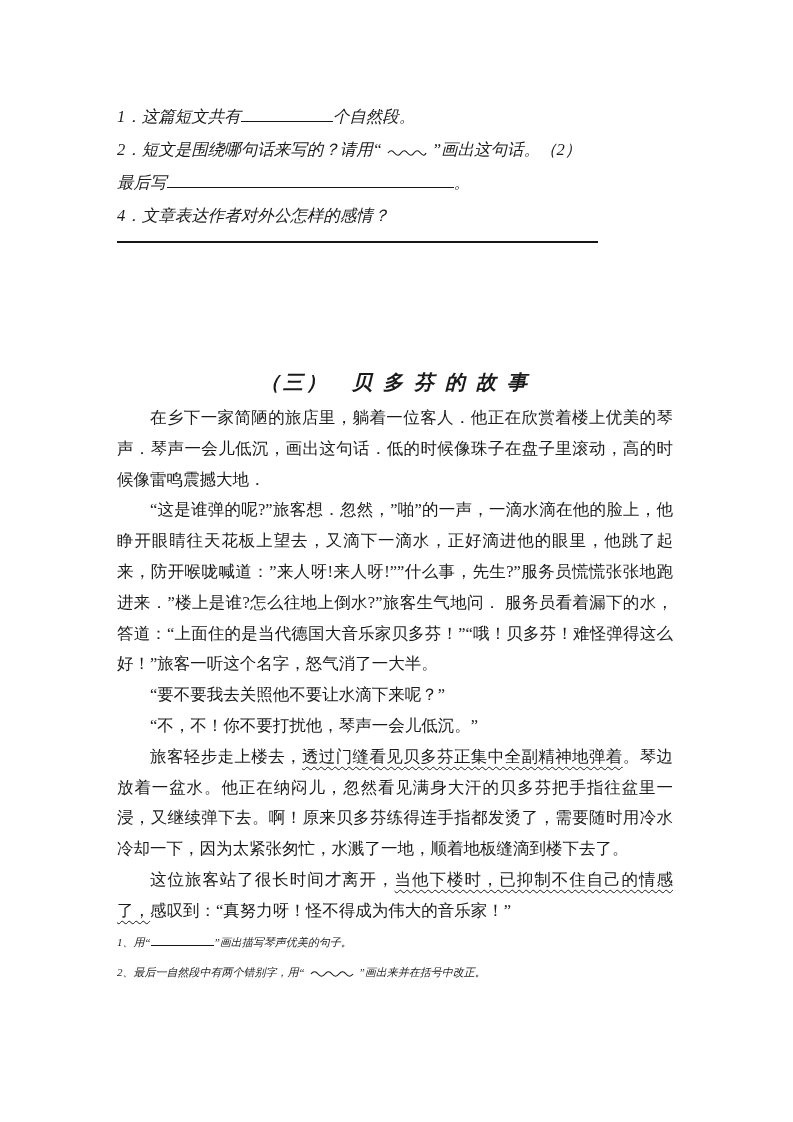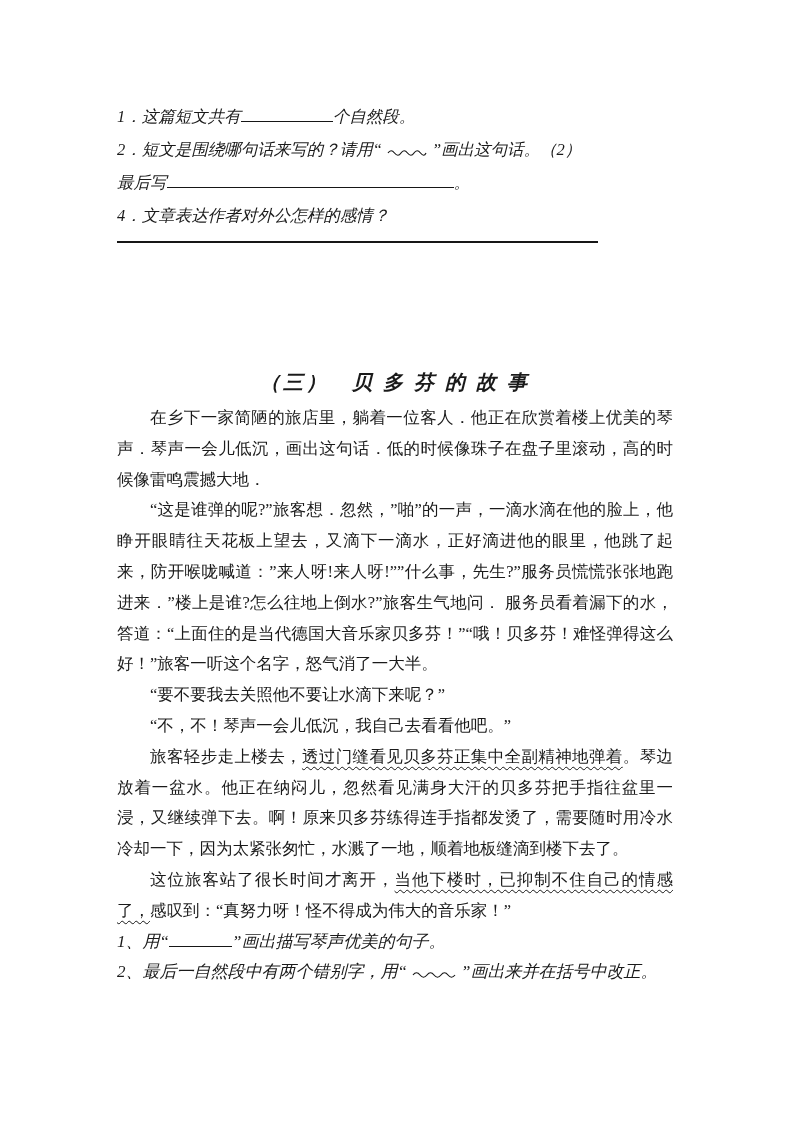--- a/index.html
+++ b/index.html
@@ -70,21 +70,21 @@
     text-indent: 2em;
   }
   .wavy {
     text-decoration: underline;
     text-decoration-style: wavy;
     text-decoration-color: #161616;
     text-decoration-thickness: 1px;
     text-underline-offset: 4px;
   }
   .bottom-questions {
-    font-size: 17px;
+    font-size: 11px;
     line-height: 30.8px;
   }
   .wavy-mark {
     margin: 0 5px;
     vertical-align: baseline;
     transform: translateY(1px);
   }
 </style>
 </head>
 <body>
@@ -109,21 +109,21 @@
       </div>
       <div class="answer-line"></div>
     </div>
 
     <h2 class="passage-title">（三）　贝 多 芬 的 故 事</h2>
 
     <div class="passage">
       <p>在乡下一家简陋的旅店里，躺着一位客人．他正在欣赏着楼上优美的琴声．琴声一会儿低沉，画出这句话．低的时候像珠子在盘子里滚动，高的时候像雷鸣震撼大地．</p>
       <p>“这是谁弹的呢?”旅客想．忽然，”啪”的一声，一滴水滴在他的脸上，他睁开眼睛往天花板上望去，又滴下一滴水，正好滴进他的眼里，他跳了起来，防开喉咙喊道：”来人呀!来人呀!””什么事，先生?”服务员慌慌张张地跑进来．”楼上是谁?怎么往地上倒水?”旅客生气地问． 服务员看着漏下的水，答道：“上面住的是当代德国大音乐家贝多芬！”“哦！贝多芬！难怪弹得这么好！”旅客一听这个名字，怒气消了一大半。</p>
       <p>“要不要我去关照他不要让水滴下来呢？”</p>
-      <p>“不，不！琴声一会儿低沉，我自己去看看他吧。”</p>
+      <p>“不，不！你不要打扰他，琴声一会儿低沉。”</p>
       <p>
         <span>旅客轻步走上楼去，</span><span class="wavy">透过门缝看见贝多芬正集中全副精神地弹着</span><span>。琴边放着一盆水。他正在纳闷儿，忽然看见满身大汗的贝多芬把手指往盆里一浸，又继续弹下去。啊！原来贝多芬练得连手指都发烫了，需要随时用冷水冷却一下，因为太紧张匆忙，水溅了一地，顺着地板缝滴到楼下去了。</span>
       </p>
       <p>
         <span>这位旅客站了很长时间才离开，</span><span class="wavy">当他下楼时，已抑制不住自己的情感了，</span><span>感叹到：“真努力呀！怪不得成为伟大的音乐家！”</span>
       </p>
     </div>
 
     <div class="bottom-questions">
       <div class="q-line">

